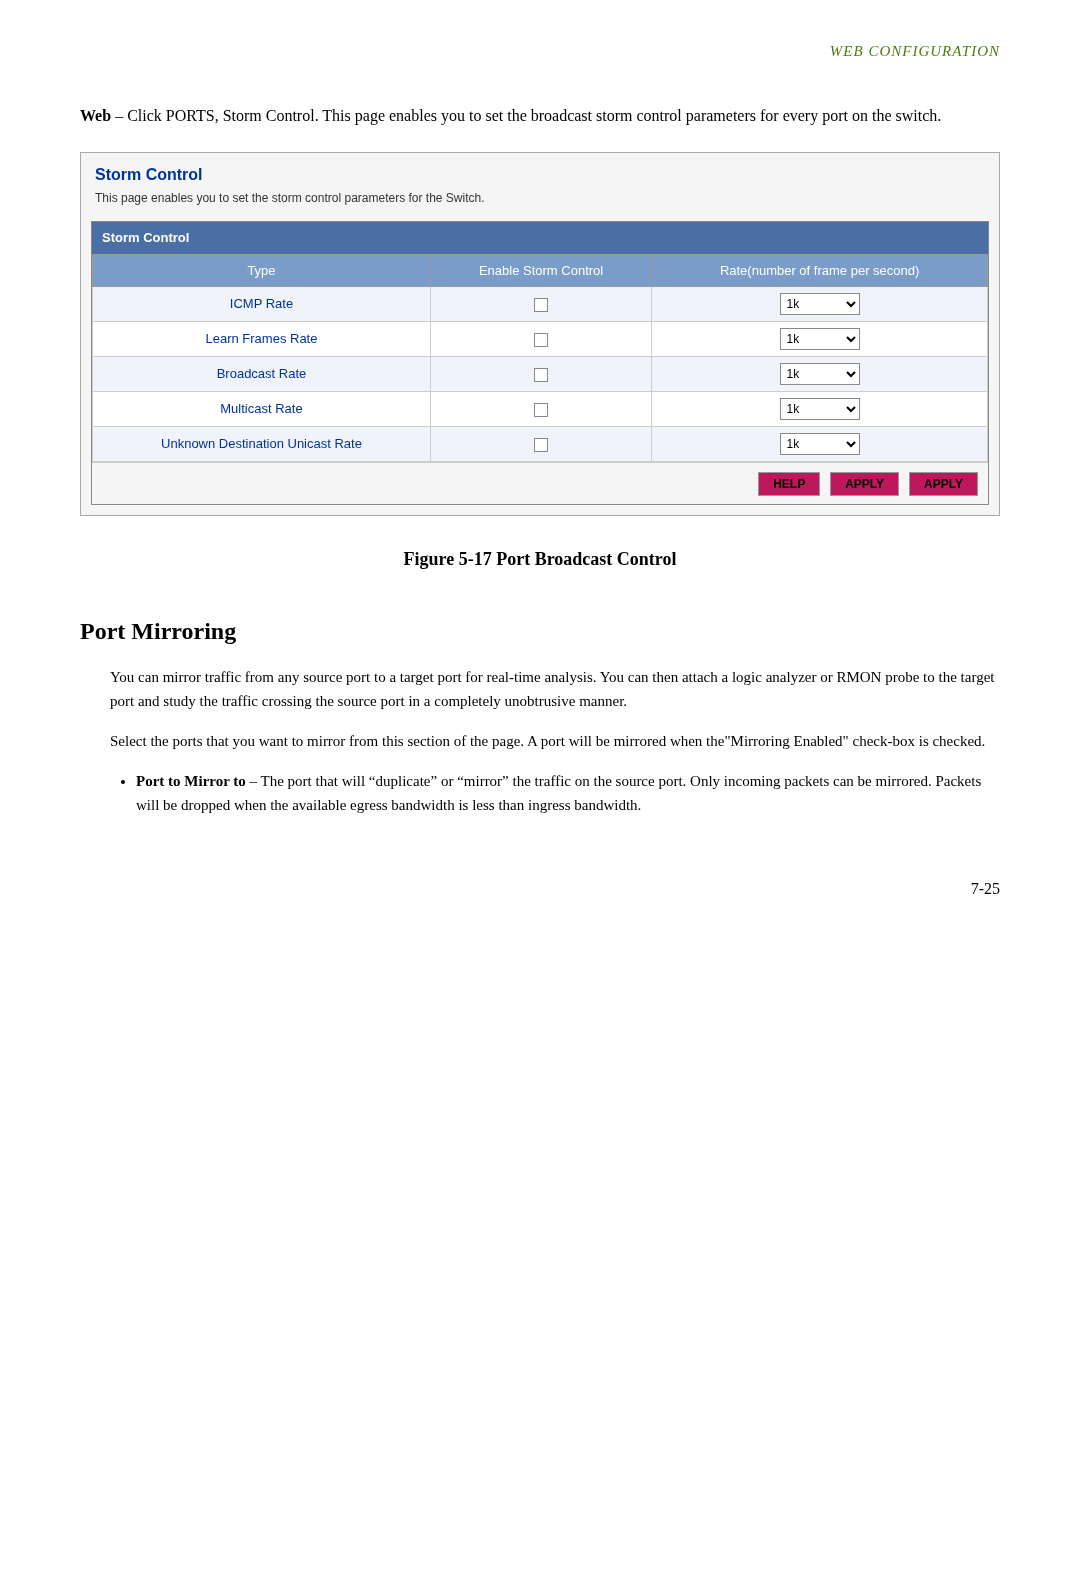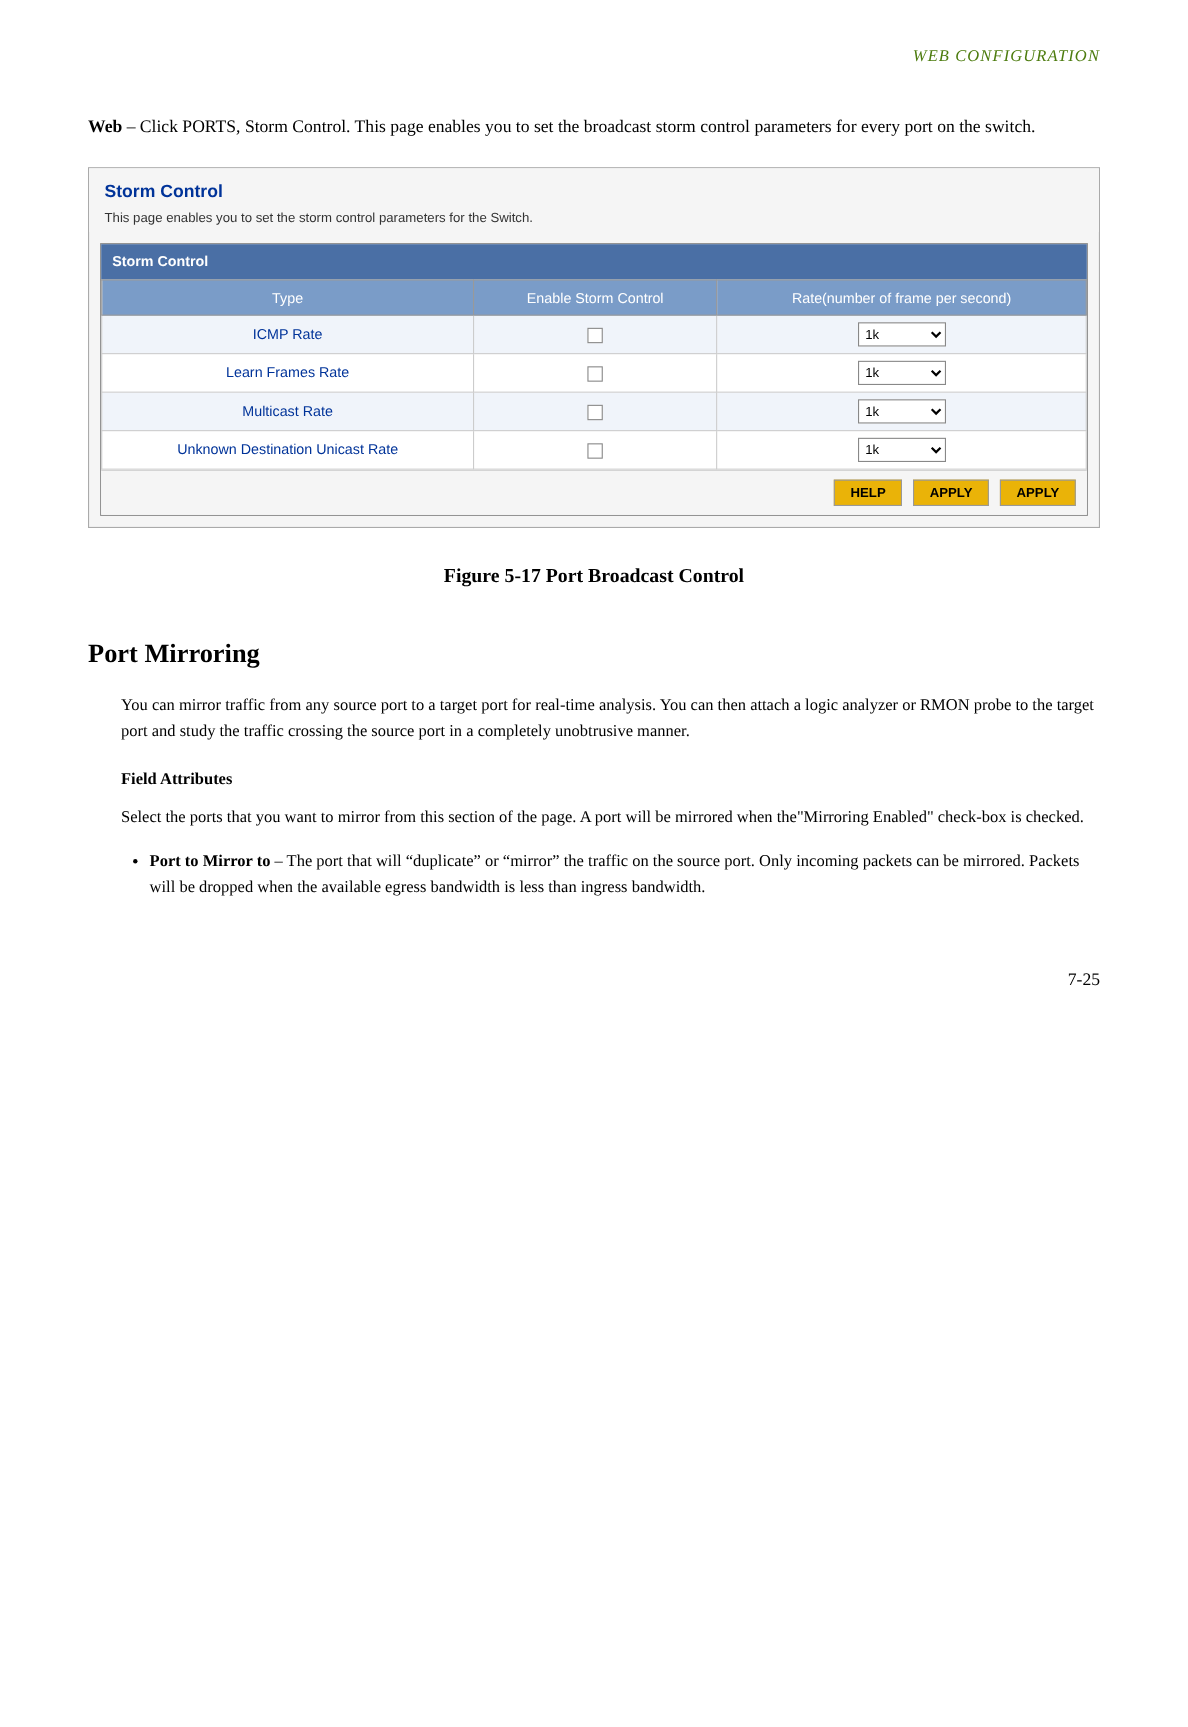--- a/index.html
+++ b/index.html
@@ -136,21 +136,21 @@
       padding: 8px 10px;
       background: #f5f5f5;
       border-top: 1px solid #ccc;
     }
     .buttons-row button {
       font-family: Arial, sans-serif;
       font-size: 12px;
       font-weight: bold;
       padding: 4px 14px;
       margin-left: 6px;
-      background: #eab308;
+      background: #be185d;
       border: 1px solid #999;
       cursor: pointer;
       color: #000;
     }
 
     
     .figure-caption {
       text-align: center;
       font-size: 18px;
       font-family: Georgia, serif;
@@ -244,20 +244,25 @@
             <td class="type-cell">ICMP Rate</td>
             <td class="checkbox-cell"><input type="checkbox" style=""></td>
             <td><select class="rate-select"><option value="1k">1k</option><option value="2k">2k</option><option value="4k">4k</option><option value="8k">8k</option><option value="16k">16k</option><option value="32k">32k</option><option value="64k">64k</option></select></td>
           </tr>
           <tr>
             <td class="type-cell">Learn Frames Rate</td>
             <td class="checkbox-cell"><input type="checkbox" style=""></td>
             <td><select class="rate-select"><option value="1k">1k</option><option value="2k">2k</option><option value="4k">4k</option><option value="8k">8k</option><option value="16k">16k</option><option value="32k">32k</option><option value="64k">64k</option></select></td>
           </tr>
           <tr>
+            <td class="type-cell">Broadcast Rate</td>
+            <td class="checkbox-cell"><input type="checkbox" style=""></td>
+            <td><select class="rate-select"><option value="1k">1k</option><option value="2k">2k</option><option value="4k">4k</option><option value="8k">8k</option><option value="16k">16k</option><option value="32k">32k</option><option value="64k">64k</option></select></td>
+          </tr>
+          <tr>
             <td class="type-cell">Multicast Rate</td>
             <td class="checkbox-cell"><input type="checkbox" style=""></td>
             <td><select class="rate-select"><option value="1k">1k</option><option value="2k">2k</option><option value="4k">4k</option><option value="8k">8k</option><option value="16k">16k</option><option value="32k">32k</option><option value="64k">64k</option></select></td>
           </tr>
           <tr>
             <td class="type-cell">Unknown Destination Unicast Rate</td>
             <td class="checkbox-cell"><input type="checkbox" style=""></td>
             <td><select class="rate-select"><option value="1k">1k</option><option value="2k">2k</option><option value="4k">4k</option><option value="8k">8k</option><option value="16k">16k</option><option value="32k">32k</option><option value="64k">64k</option></select></td>
           </tr>
         </tbody>
@@ -271,21 +276,20 @@
 </div>
 
 <p class="figure-caption">
   <strong>Figure 5-17  Port Broadcast Control</strong>
 </p>
 
 <h2 class="section-title">Port Mirroring</h2>
 <div class="section-body">
   <p>You can mirror traffic from any source port to a target port for real-time analysis. You can then attach a logic analyzer or RMON probe to the target port and study the traffic crossing the source port in a completely unobtrusive manner.</p>
 
-  <div class="subsection-title">Field Attributes</div>
 
   <p>Select the ports that you want to mirror from this section of the page. A port will be mirrored when the"Mirroring Enabled" check-box is checked.</p>
 
   <ul class="bullet-list">
     <li>
       <strong>Port to Mirror to</strong><span> – The port that will “duplicate” or “mirror” the traffic on the source port. Only incoming packets can be mirrored. Packets will be dropped when the available egress bandwidth is less than ingress bandwidth.</span>
     </li>
   </ul>
 </div>
 

